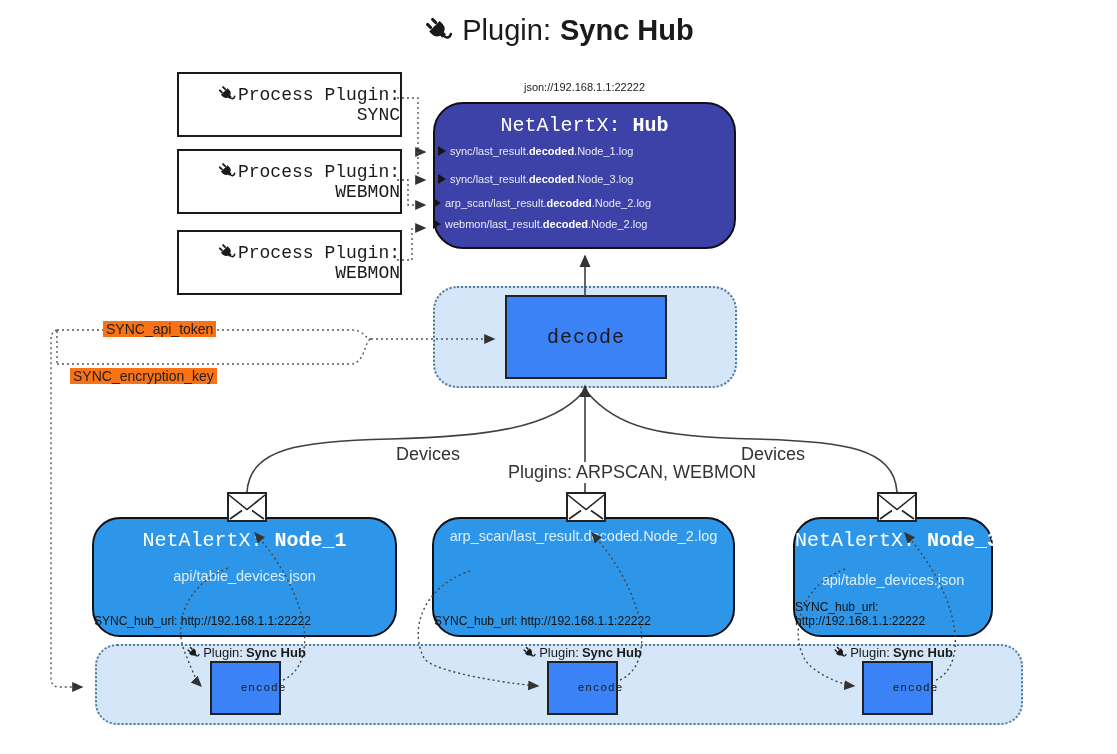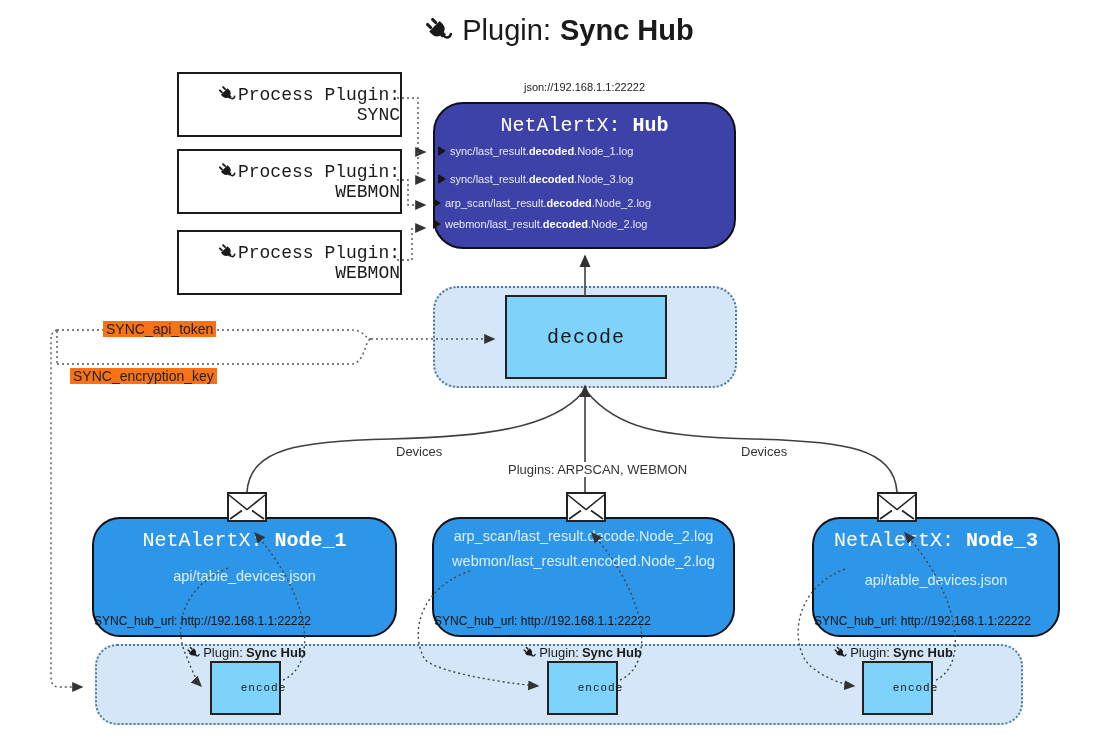--- a/index.html
+++ b/index.html
@@ -30,37 +30,37 @@
            white-space:nowrap;line-height:18px;}
   .hub-row .tri{width:0;height:0;border-left:8px solid #151515;border-top:5px solid transparent;
                 border-bottom:5px solid transparent;margin-right:4px;flex:none;}
   .hub-row b{color:#fff;}
   .hr1{margin-top:5px;} .hr2{margin-top:10px;} .hr3{margin-top:6px;margin-left:-5px;} .hr4{margin-top:3px;margin-left:-5px;}
 
   
   .panel{background:var(--panel-bg,#d4e6f7);border:2px dotted var(--panel-border,#4f7a99);
          box-sizing:border-box;z-index:1;}
   .decode-panel{top:286px;left:433px;width:304px;height:102px;border-radius:24px;}
-  .whitebox{background:#7dd3fc;border:2px solid #222;box-sizing:border-box;display:flex;
+  .whitebox{background:#3b82f6;border:2px solid #222;box-sizing:border-box;display:flex;
             align-items:center;justify-content:center;z-index:3;}
   .decode-box{top:295px;left:505px;width:162px;height:84px;font-size:20px;letter-spacing:1px;}
 
   
   .cfg{font-size:14px;color:#222;background:#f97316;padding:0 3px;z-index:6;white-space:nowrap;}
   .cfg-api{top:321px;left:103px;} .cfg-key{top:368px;left:70px;}
 
   
-  .edge-lbl{font-size:13px;color:#333;background:#fff;padding:0 4px;z-index:6;white-space:nowrap;}
+  .edge-lbl{font-size:18px;color:#333;background:#fff;padding:0 4px;z-index:6;white-space:nowrap;}
   .lbl-dev-l{top:444px;left:392px;} .lbl-dev-r{top:444px;left:737px;}
   .lbl-plugins{top:462px;left:504px;}
 
   
   .node{background:var(--node-bg,#2e96e8);border:2px solid #101018;border-radius:28px;
         top:517px;height:120px;z-index:2;box-sizing:border-box;color:#fff;}
-  .node1{left:92px;width:305px;} .node2{left:432px;width:303px;} .node3{left:812px;width:248px;}
+  .node1{left:92px;width:305px;} .node2{left:432px;width:303px;} .node3{left:793px;width:200px;}
   .node-title{text-align:center;font-size:20px;margin-top:10px;color:#fff;white-space:nowrap;}
   .node-title .t-name{font-weight:700;}
   .node-line{text-align:center;font-size:14.5px;color:#dceffd;white-space:nowrap;}
   .n1-line{margin-top:16px;} .n2-line1{margin-top:9px;} .n2-line2{margin-top:9px;} .n3-line{margin-top:20px;}
   .node-huburl{position:absolute;bottom:7px;left:0;width:100%;font-size:12px;color:#111;}
 
   
   .envelope{top:492px;width:40px;height:30px;z-index:4;}
   .env1{left:227px;} .env2{left:566px;} .env3{left:877px;}
 
@@ -211,22 +211,21 @@
 
   <div class="abs node node1">
     <div class="node-title mono">
       <span>NetAlertX:</span>
       <span class="t-name">Node_1</span>
     </div>
     <div class="node-line n1-line">api/table_devices.json</div>
     <div class="node-huburl">SYNC_hub_url: http://192.168.1.1:22222</div>
   </div>
   <div class="abs node node2">
-    <div class="node-line n2-line1">arp_scan/last_result.decode.Node_2.log</div>
-    <div class="node-line n2-line2">webmon/last_result.encoded.Node_2.log</div>
+    <div class="node-line n2-line1">arp_scan/last_result.decoded.Node_2.log</div>
     <div class="node-huburl">SYNC_hub_url: http://192.168.1.1:22222</div>
   </div>
   <div class="abs node node3">
     <div class="node-title mono">
       <span>NetAlertX:</span>
       <span class="t-name">Node_3</span>
     </div>
     <div class="node-line n3-line">api/table_devices.json</div>
     <div class="node-huburl">SYNC_hub_url: http://192.168.1.1:22222</div>
   </div>

